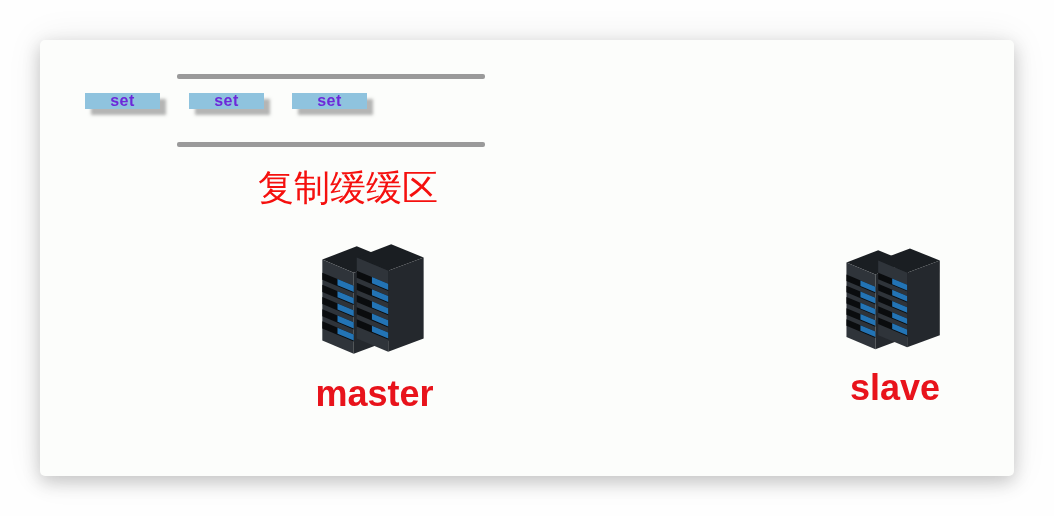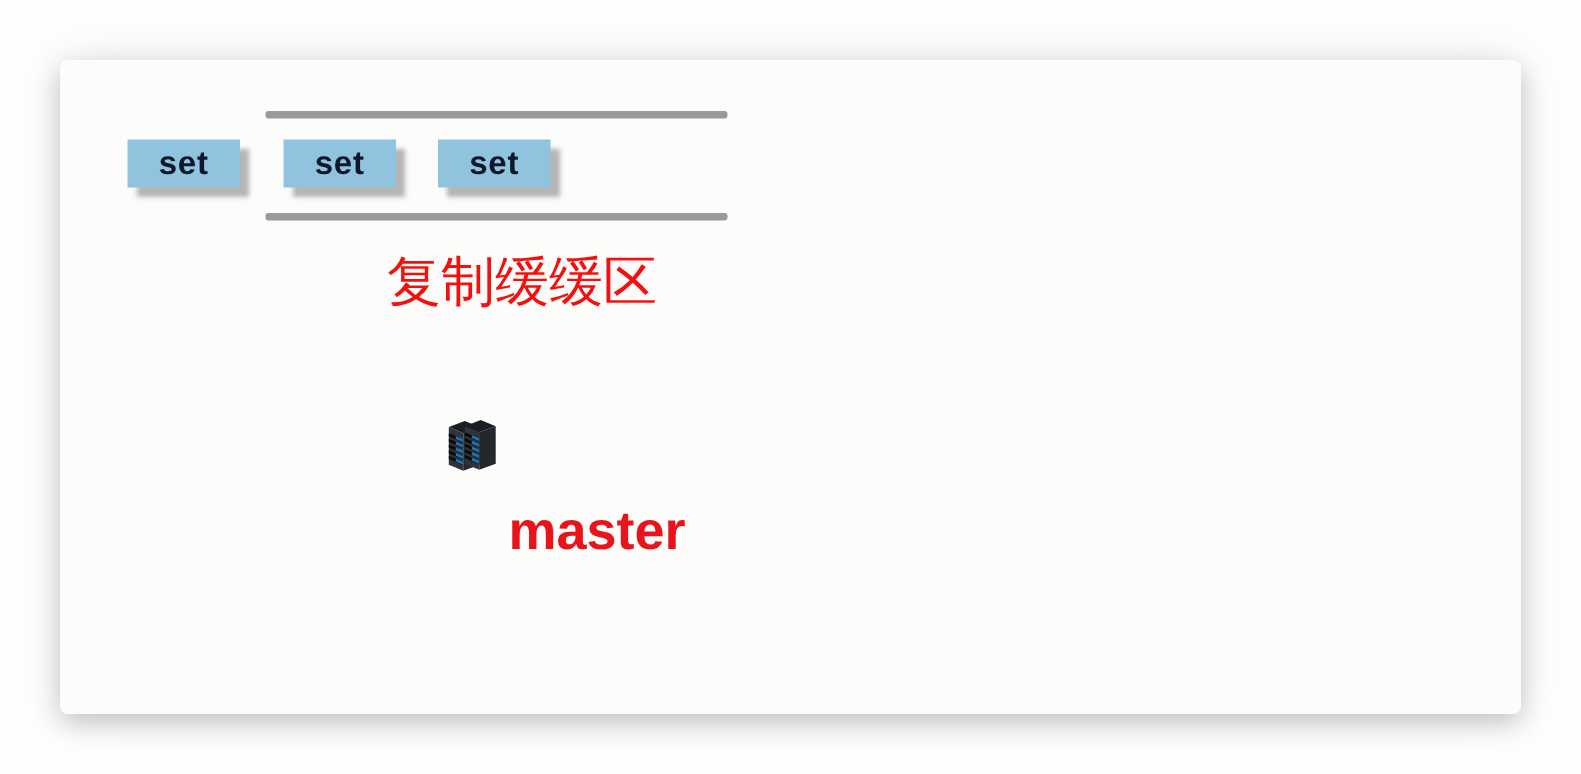--- a/index.html
+++ b/index.html
@@ -34,51 +34,51 @@
     height: 5px;
     background: #9a9a9a;
     border-radius: 2px;
   }
   .buffer-line.top    { top: 34px; }
   .buffer-line.bottom { top: 102px; }
   .set-box {
     position: absolute;
     top: 53px;
     width: 75px;
-    height: 32px;
+    height: 16px;
     background: #8fc3de;
     box-shadow: 6px 6px 3px rgba(110,110,110,0.50);
     display: flex;
     align-items: center;
     justify-content: center;
-    color: #0f172a;
+    color: #6d28d9;
     font-weight: bold;
-    font-size: 22px;
+    font-size: 16px;
     letter-spacing: 0.5px;
   }
   .set-box.n1 { left: 45px;  }
   .set-box.n2 { left: 149px; }
   .set-box.n3 { left: 252px; }
   .buffer-label {
     position: absolute;
     left: 140px;
     top: 124px;
     width: 336px;
     text-align: center;
     color: #f5100e;
     font-size: 36px;
     font-weight: normal;
     font-family: "DejaVu Sans", sans-serif;
     white-space: nowrap;
   }
   .node {
     position: absolute;
     display: flex;
-    flex-direction: row;
-    align-items: flex-end;
+    flex-direction: column;
+    align-items: center;
   }
   .node.master { left: 252px; top: 180px; width: 165px; }
   .node.slave  { left: 775px; top: 186px; width: 160px; }
   .node.master svg.server { width: 152px; height: 152px; }
   .node.slave  svg.server { width: 140px; height: 140px; }
   .node-label {
     color: #e8131b;
     font-size: 36px;
     font-weight: bold;
     line-height: 1;
@@ -137,15 +137,21 @@
       <div class="buffer-label">复制缓缓区</div>
     </div>
 
     <div class="node master">
       <svg class="server" viewBox="0 0 150 150">
         <use href="#server-stack" width="150" height="150"></use>
       </svg>
       <div class="node-label">master</div>
     </div>
 
+    <div class="node slave">
+      <svg class="server" viewBox="0 0 150 150">
+        <use href="#server-stack" width="150" height="150"></use>
+      </svg>
+      <div class="node-label">slave</div>
+    </div>
 
   </div>
 </div>
 
 </body></html>

